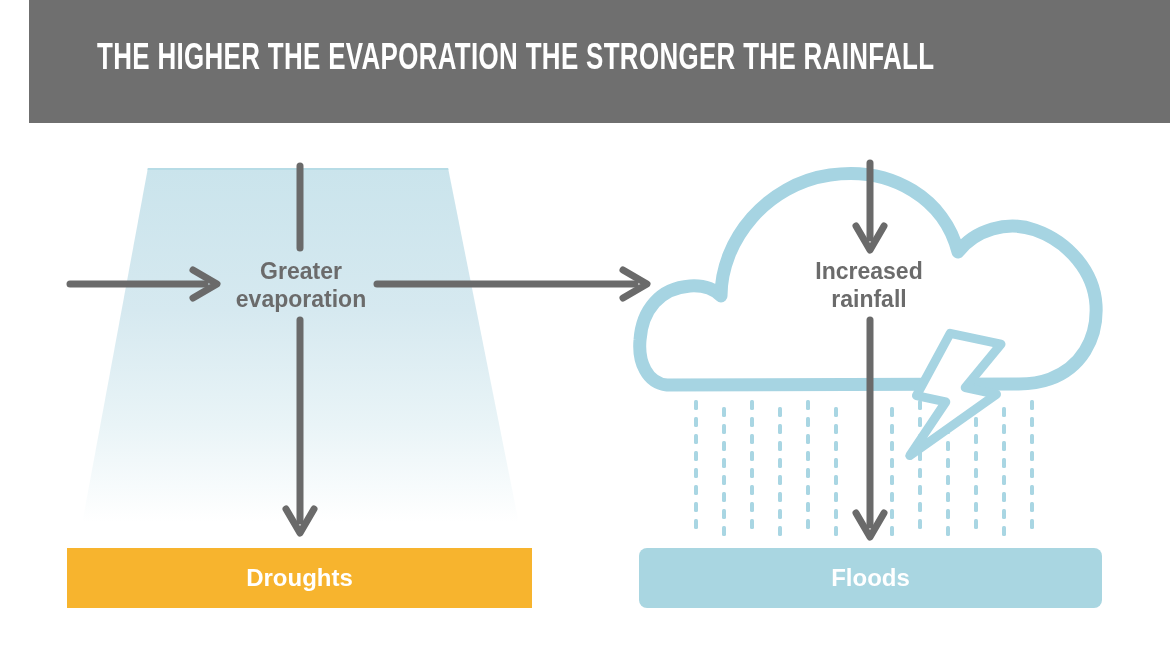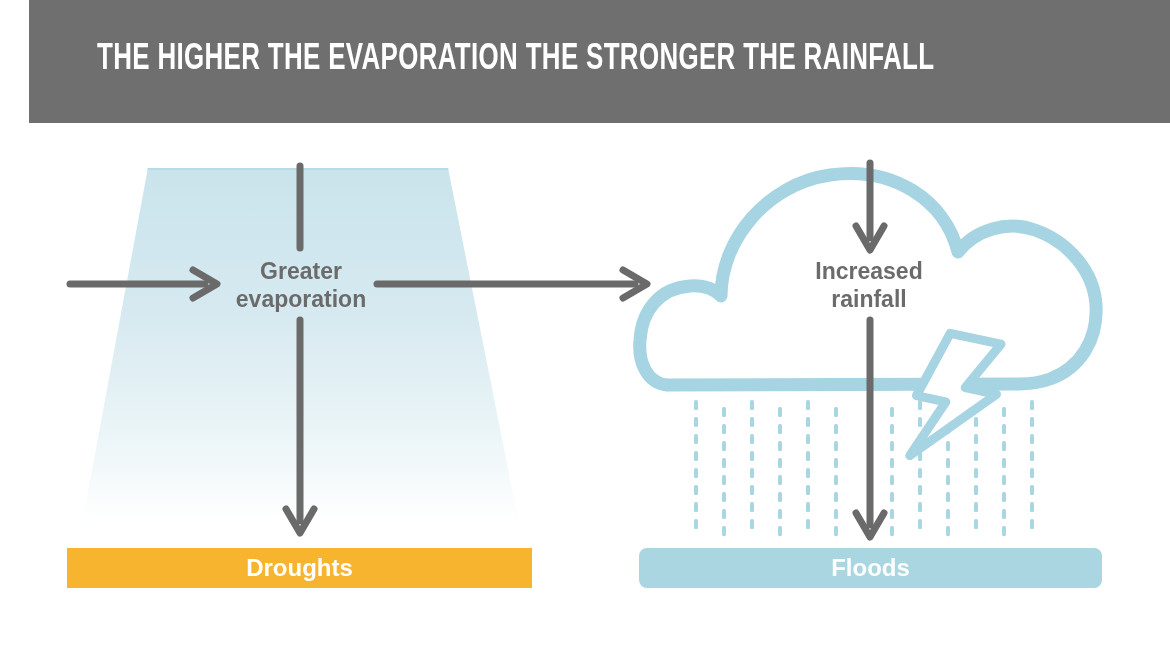--- a/index.html
+++ b/index.html
@@ -39,21 +39,21 @@
     position:absolute; width:220px; text-align:center;
     color:var(--label-text,#6B6B6B); font-size:23px; font-weight:bold; line-height:28px;
   }
   
   .cloud-svg   { position:absolute; left:625px; top:150px; overflow:visible; }
   .bolt-svg    { position:absolute; left:906px; top:332px; overflow:visible;
                  transform:rotate(12deg); }
   .rain-svg    { position:absolute; left:694px; top:400px; }
   
   .bar {
-    position:absolute; top:548px; height:40px;
+    position:absolute; top:548px; height:60px;
     display:flex; align-items:center; justify-content:center;
     color:#ffffff; font-size:24px; font-weight:bold;text-align:center;
   }
   .bar-droughts { left:67px;  width:465px; background:var(--droughts,#F7B42E); }
   .bar-floods   { left:639px; width:463px; background:var(--floods,#A9D6E1);border-radius:8px; }
 </style>
 </head>
 <body>
 
 <div class="stage">

